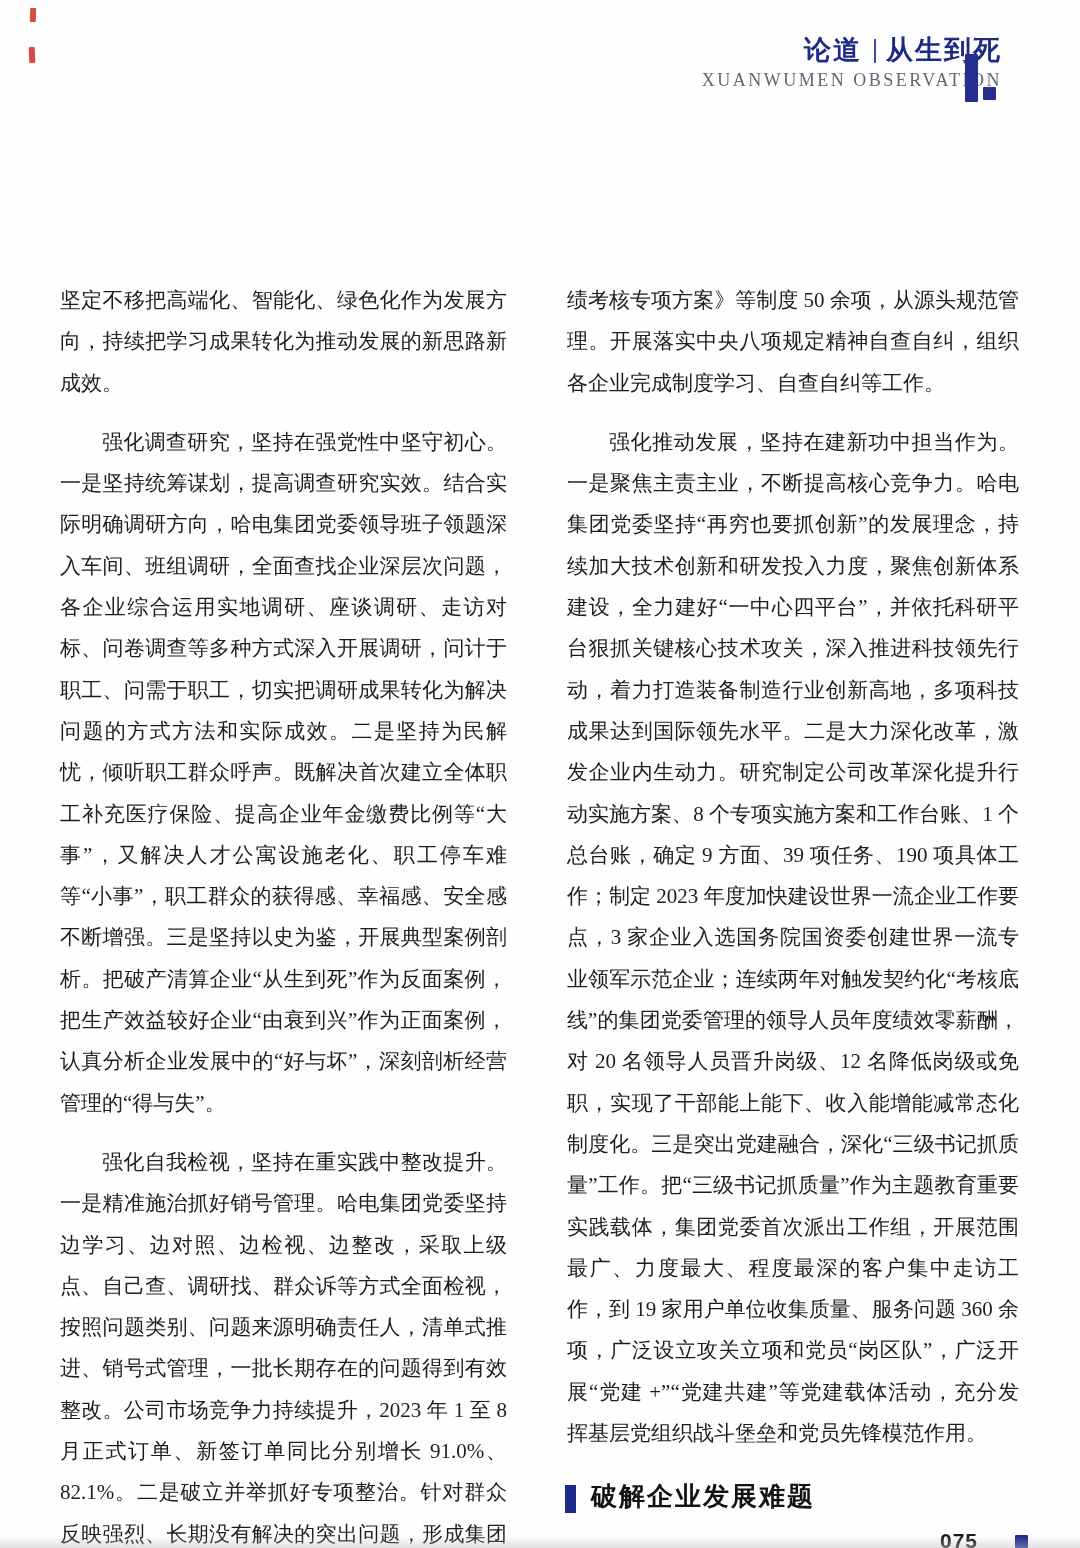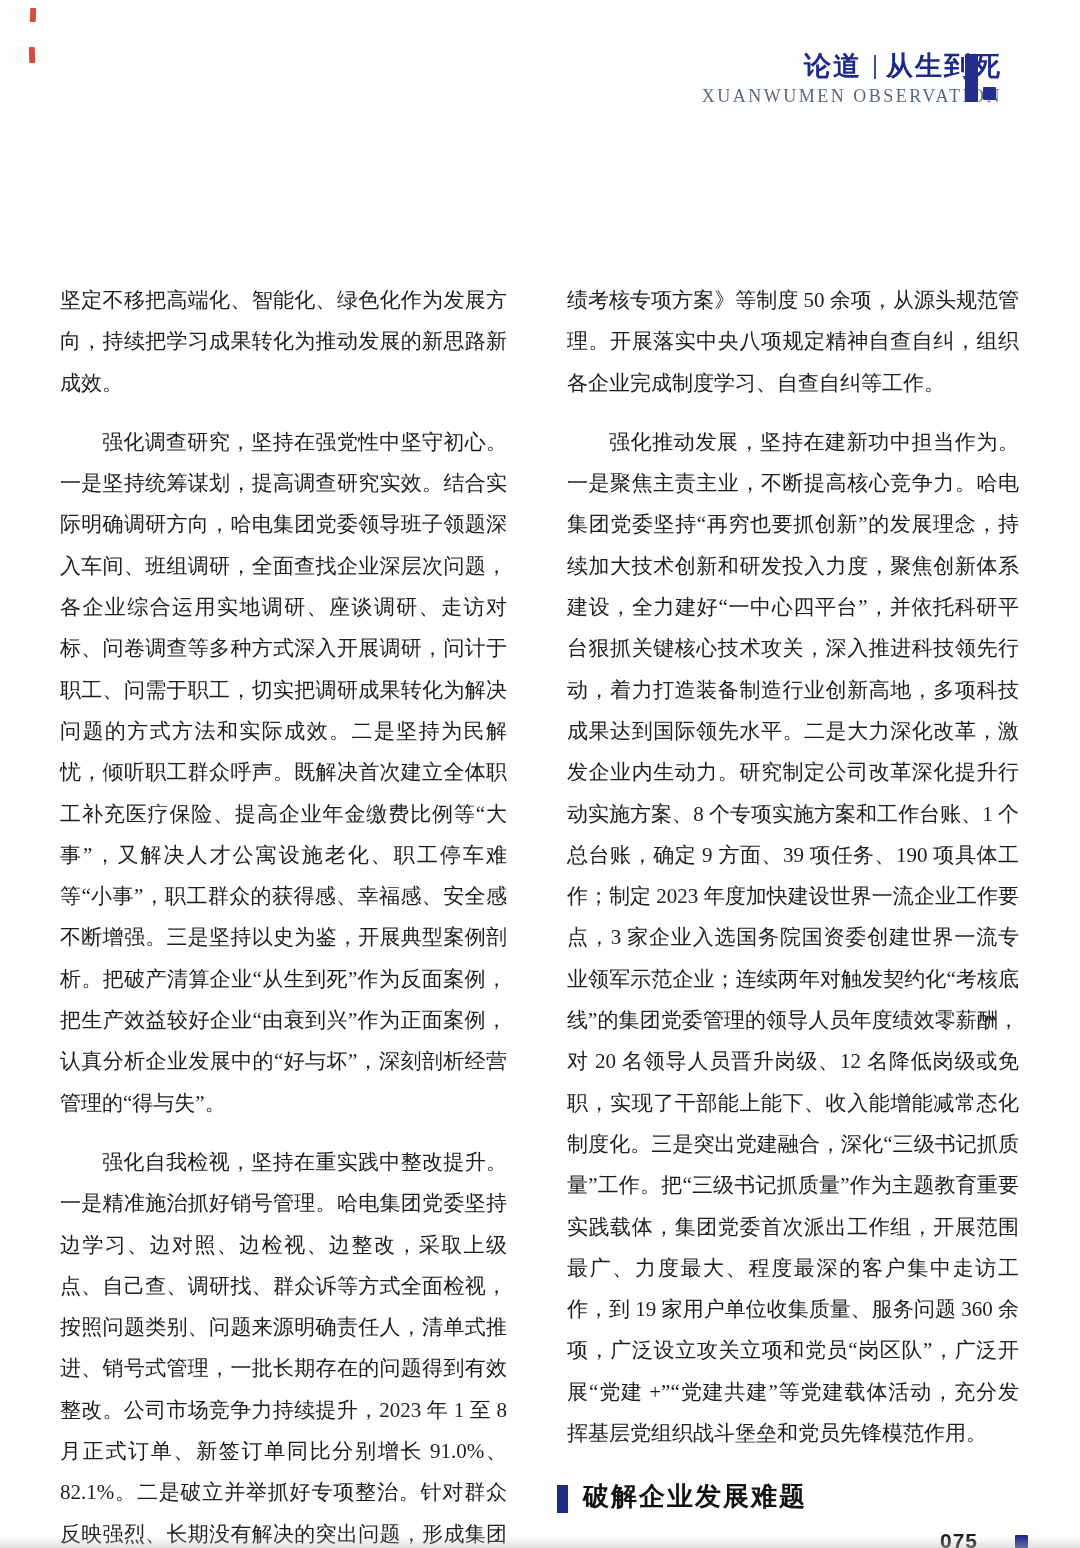--- a/index.html
+++ b/index.html
@@ -19,21 +19,21 @@
     position: absolute;
     left: 0; bottom: 0;
     width: 100%; height: 12px;
     background: linear-gradient(to bottom, rgba(255,255,255,0), rgba(190,190,190,0.45));
     pointer-events: none;
   }
 
   
   .masthead {
     position: absolute;
-    top: 52px;
+    top: 36px;
     right: 78px;
     text-align: right;
   }
   .masthead-cn {
     display: flex;
     justify-content: flex-end;
     align-items: center;
     font-size: 27px;
     font-weight: bold;
     color: #1e2a88;
@@ -93,21 +93,21 @@
   }
   .col-left  { left: 42px;  width: 483px; }
   .col-right { left: 549px; width: 488px; }
   .column p { margin: 18px; }
   .column p.indent { text-indent: 2em; }
 
   
   .subheading {
     display: flex;
     align-items: flex-end;
-    margin: 27px 0 35px 8px;
+    margin: 27px 0 35px 16px;
     line-height: 1.2;
   }
   .subheading-bar {
     width: 11px;
     height: 28px;
     background: #1e2a88;
     margin-right: 15px;
     flex: 0 0 auto;
   }
   .subheading-text {

